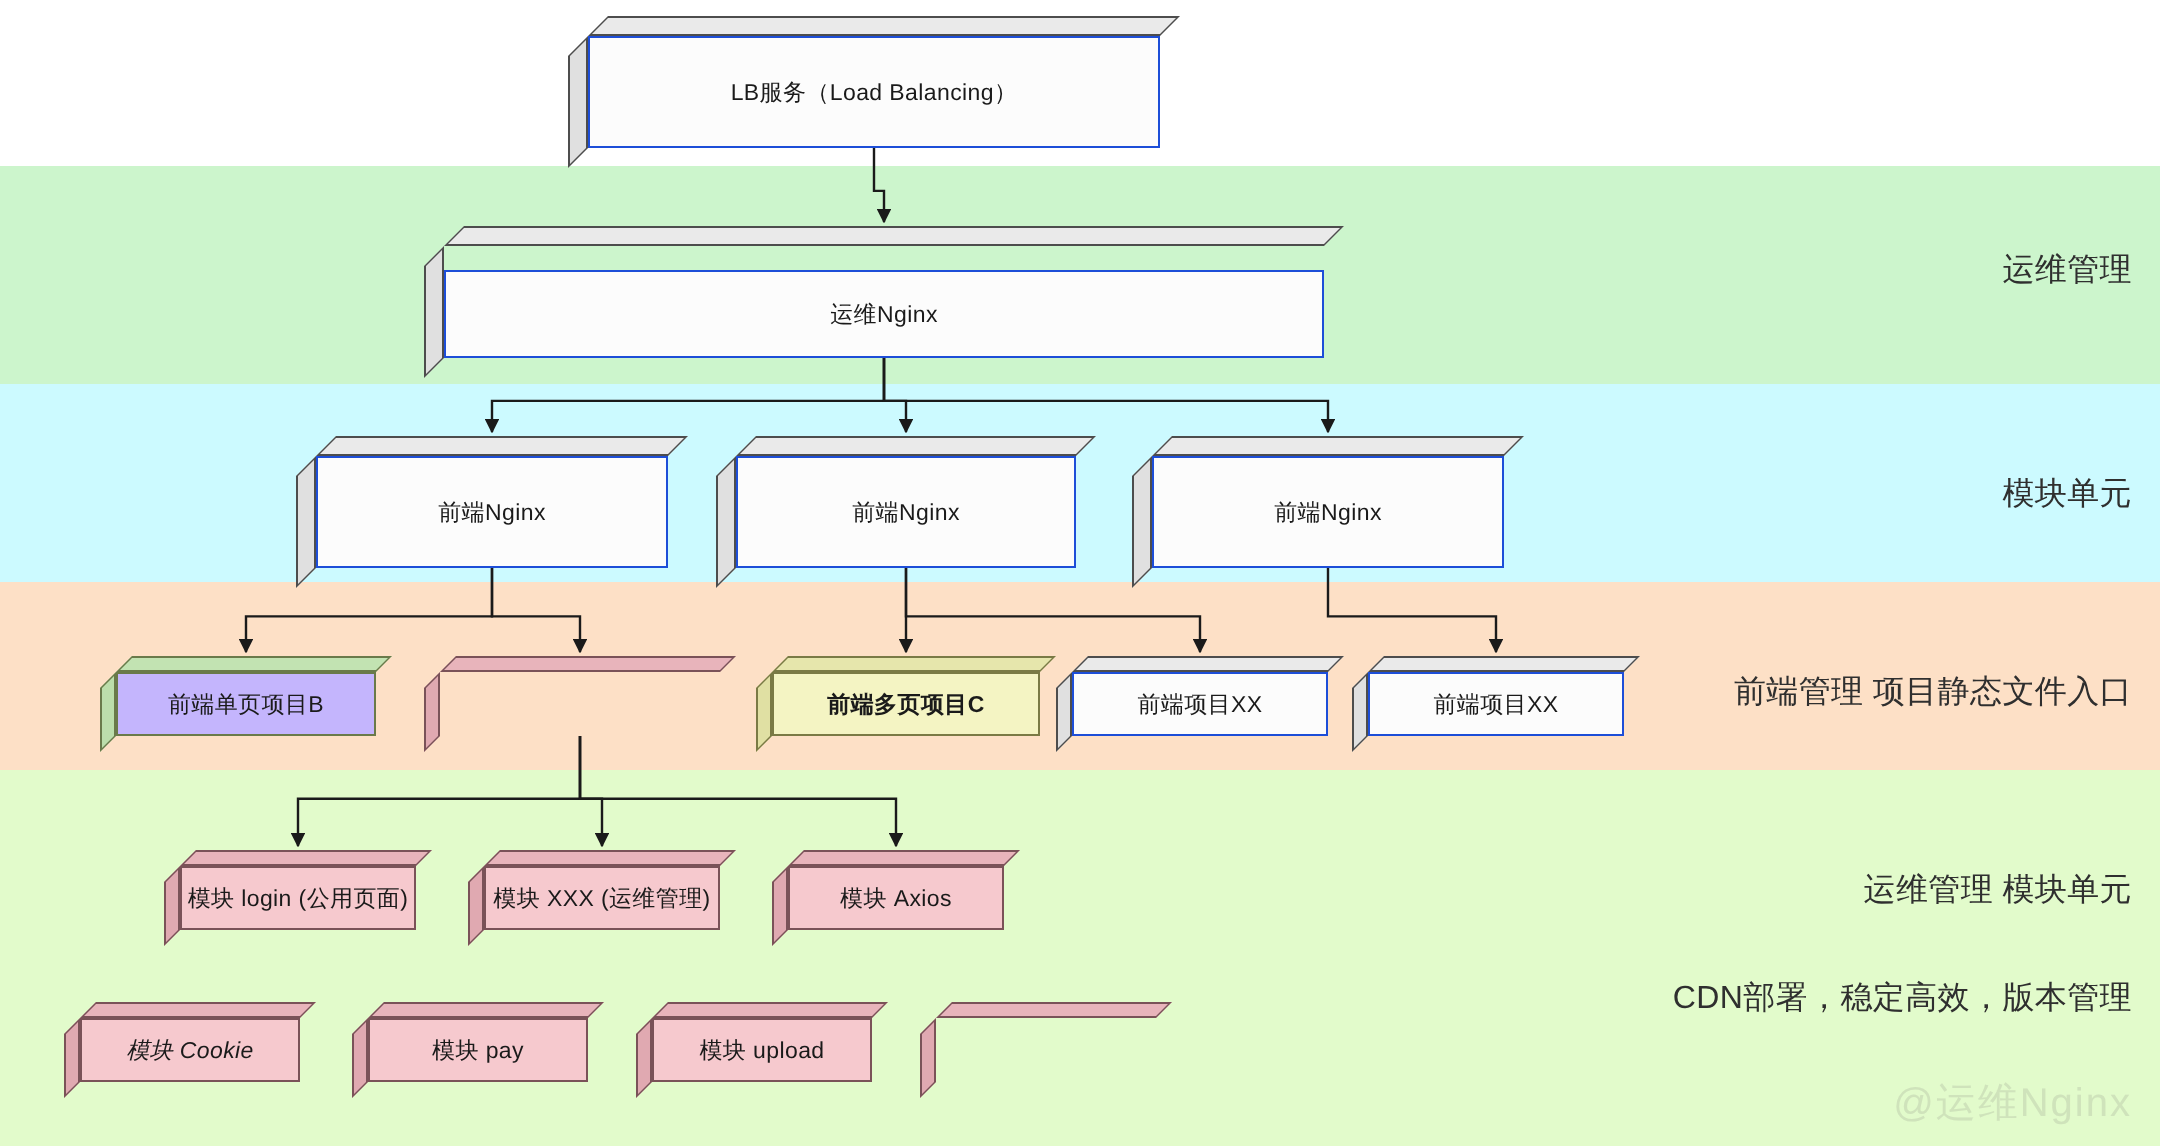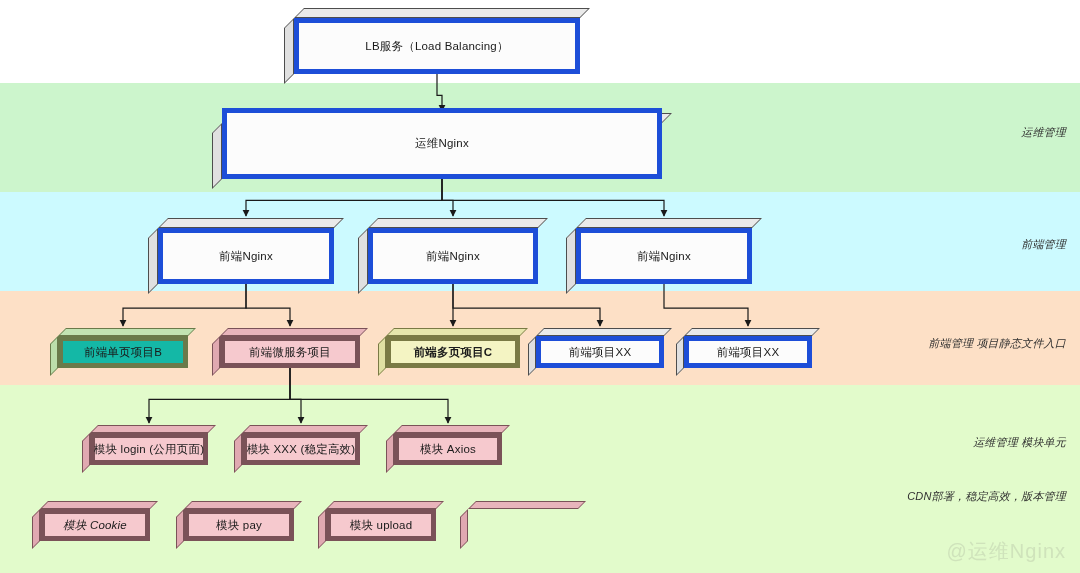--- a/index.html
+++ b/index.html
@@ -6,34 +6,33 @@
   body{font-family:"Liberation Sans","DejaVu Sans",sans-serif;}
   #stage{position:relative;width:1080px;height:573px;overflow:hidden;background:#ffffff;}
 
   .band{position:absolute;left:0;width:1080px;}
   .band-ops{background:#ccf5cc;}
   .band-static{background:#fde0c6;}
   .band-module{background:#e2fbcb;}
 
   .band-label{
     position:absolute;
-    font-size:11px;
+    font-size:16px;
     color:#2f2f2f;
     white-space:nowrap;
     text-align:center;
     letter-spacing:.2px;
-    font-style:italic;
   }
 
   
   .cube{position:absolute;}
   .cube .face{
     position:absolute;
     left:0;right:0;bottom:0;
-    border:5px solid #1d4ed8;
+    border:1px solid #1d4ed8;
     box-sizing:border-box;
     display:flex;align-items:center;justify-content:center;
     font-size:11.5px;
     color:#1a1a1a;
     white-space:nowrap;
     letter-spacing:.2px;
   }
   .cube .top{
     position:absolute;
     top:0;left:0;
@@ -46,21 +45,21 @@
     left:0;bottom:0;
     border:1px solid #4d4d4d;
     box-sizing:border-box;
   }
 
   
   .c-white .face{background:#fcfcfc;}
   .c-white .top{background:#eaeaea;}
   .c-white .side{background:#e0e0e0;}
 
-  .c-green .face{background:#14b8a6;}
+  .c-green .face{background:#c4b5fd;}
   .c-green .top{background:#c2e3b2;}
   .c-green .side{background:#bcdeab;}
   .c-green .face,.c-green .top,.c-green .side{border-color:#6a7a4a;}
 
   .c-pink .face{background:#f6c9ce;}
   .c-pink .top{background:#e8b4bb;}
   .c-pink .side{background:#e0a9b1;}
   .c-pink .face,.c-pink .top,.c-pink .side{border-color:#7a5258;}
 
   .c-yellow .face{background:#f4f4c3;}
@@ -80,21 +79,21 @@
   }
 </style>
 </head>
 <body>
 
 <div id="stage">
   <div id="bands">
       <div class="band band-ops" style="top: 83px; height: 109px; background: rgb(204, 245, 204);"></div>
       <div class="band-label" style="right: 14px; top: 125px;">运维管理</div>
       <div class="band band-frontend" style="top: 192px; height: 99px; background: rgb(204, 250, 255);"></div>
-      <div class="band-label" style="right: 14px; top: 237px;">前端管理</div>
+      <div class="band-label" style="right: 14px; top: 237px;">模块单元</div>
       <div class="band band-static" style="top: 291px; height: 94px; background: rgb(253, 224, 198);"></div>
       <div class="band-label" style="right: 14px; top: 336px;">前端管理 项目静态文件入口</div>
       <div class="band band-module" style="top: 385px; height: 188px; background: rgb(226, 251, 203);"></div>
       <div class="band-label" style="right: 14px; top: 435px;">运维管理 模块单元</div>
       <div class="band-label" style="right: 14px; top: 489px;">CDN部署，稳定高效，版本管理</div>
     </div>
   <svg class="links" id="links" viewBox="0 0 1080 573">
     <defs>
       <marker id="arrow" viewBox="0 0 10 10" refX="9" refY="5" markerWidth="6" markerHeight="6" orient="auto-start-reverse">
         <path d="M 0 0 L 10 5 L 0 10 z" fill="#1a1a1a"></path>
@@ -115,21 +114,21 @@
     </svg>
   <div id="nodes">
       <div class="cube c-white" style="left: 284px; top: 8px; width: 296px; height: 66px;">
         <div class="top" style="left: 10px; width: 286px; height: 10px; transform: skewX(-45deg); transform-origin: left bottom;"></div>
         <div class="side" style="width: 10px; height: 56px; transform: skewY(-45deg); transform-origin: right bottom;"></div>
         <div class="face" style="left: 10px; height: 56px;">LB服务（Load Balancing）</div>
       </div>
       <div class="cube c-white" style="left: 212px; top: 113px; width: 450px; height: 66px;">
         <div class="top" style="left: 10px; width: 440px; height: 10px; transform: skewX(-45deg); transform-origin: left bottom;"></div>
         <div class="side" style="width: 10px; height: 56px; transform: skewY(-45deg); transform-origin: right bottom;"></div>
-        <div class="face" style="left: 10px; height: 71px;">运维Nginx</div>
+        <div class="face" style="left: 10px; height: 44px;">运维Nginx</div>
       </div>
       <div class="cube c-white" style="left: 148px; top: 218px; width: 186px; height: 66px;">
         <div class="top" style="left: 10px; width: 176px; height: 10px; transform: skewX(-45deg); transform-origin: left bottom;"></div>
         <div class="side" style="width: 10px; height: 56px; transform: skewY(-45deg); transform-origin: right bottom;"></div>
         <div class="face" style="left: 10px; height: 56px;">前端Nginx</div>
       </div>
       <div class="cube c-white" style="left: 358px; top: 218px; width: 180px; height: 66px;">
         <div class="top" style="left: 10px; width: 170px; height: 10px; transform: skewX(-45deg); transform-origin: left bottom;"></div>
         <div class="side" style="width: 10px; height: 56px; transform: skewY(-45deg); transform-origin: right bottom;"></div>
         <div class="face" style="left: 10px; height: 56px;">前端Nginx</div>
@@ -140,21 +139,20 @@
         <div class="face" style="left: 10px; height: 56px;">前端Nginx</div>
       </div>
       <div class="cube c-green" style="left: 50px; top: 328px; width: 138px; height: 40px;">
         <div class="top" style="left: 8px; width: 130px; height: 8px; transform: skewX(-45deg); transform-origin: left bottom;"></div>
         <div class="side" style="width: 8px; height: 32px; transform: skewY(-45deg); transform-origin: right bottom;"></div>
         <div class="face" style="left: 8px; height: 32px;">前端单页项目B</div>
       </div>
       <div class="cube c-pink" style="left: 212px; top: 328px; width: 148px; height: 40px;">
         <div class="top" style="left: 8px; width: 140px; height: 8px; transform: skewX(-45deg); transform-origin: left bottom;"></div>
         <div class="side" style="width: 8px; height: 32px; transform: skewY(-45deg); transform-origin: right bottom;"></div>
-        <div class="face" style="left: 8px; height: 32px;">前端微服务项目</div>
       </div>
       <div class="cube c-yellow" style="left: 378px; top: 328px; width: 142px; height: 40px; font-weight: bold;">
         <div class="top" style="left: 8px; width: 134px; height: 8px; transform: skewX(-45deg); transform-origin: left bottom;"></div>
         <div class="side" style="width: 8px; height: 32px; transform: skewY(-45deg); transform-origin: right bottom;"></div>
         <div class="face" style="left: 8px; height: 32px;">前端多页项目C</div>
       </div>
       <div class="cube c-white" style="left: 528px; top: 328px; width: 136px; height: 40px;">
         <div class="top" style="left: 8px; width: 128px; height: 8px; transform: skewX(-45deg); transform-origin: left bottom;"></div>
         <div class="side" style="width: 8px; height: 32px; transform: skewY(-45deg); transform-origin: right bottom;"></div>
         <div class="face" style="left: 8px; height: 32px;">前端项目XX</div>
@@ -165,21 +163,21 @@
         <div class="face" style="left: 8px; height: 32px;">前端项目XX</div>
       </div>
       <div class="cube c-pink" style="left: 82px; top: 425px; width: 126px; height: 40px;">
         <div class="top" style="left: 8px; width: 118px; height: 8px; transform: skewX(-45deg); transform-origin: left bottom;"></div>
         <div class="side" style="width: 8px; height: 32px; transform: skewY(-45deg); transform-origin: right bottom;"></div>
         <div class="face" style="left: 8px; height: 32px;">模块 login (公用页面)</div>
       </div>
       <div class="cube c-pink" style="left: 234px; top: 425px; width: 126px; height: 40px;">
         <div class="top" style="left: 8px; width: 118px; height: 8px; transform: skewX(-45deg); transform-origin: left bottom;"></div>
         <div class="side" style="width: 8px; height: 32px; transform: skewY(-45deg); transform-origin: right bottom;"></div>
-        <div class="face" style="left: 8px; height: 32px;">模块 XXX (稳定高效)</div>
+        <div class="face" style="left: 8px; height: 32px;">模块 XXX (运维管理)</div>
       </div>
       <div class="cube c-pink" style="left: 386px; top: 425px; width: 116px; height: 40px;">
         <div class="top" style="left: 8px; width: 108px; height: 8px; transform: skewX(-45deg); transform-origin: left bottom;"></div>
         <div class="side" style="width: 8px; height: 32px; transform: skewY(-45deg); transform-origin: right bottom;"></div>
         <div class="face" style="left: 8px; height: 32px;">模块 Axios</div>
       </div>
       <div class="cube c-pink" style="left: 32px; top: 501px; width: 118px; height: 40px;">
         <div class="top" style="left: 8px; width: 110px; height: 8px; transform: skewX(-45deg); transform-origin: left bottom;"></div>
         <div class="side" style="width: 8px; height: 32px; transform: skewY(-45deg); transform-origin: right bottom;"></div>
         <div class="face" style="left: 8px; height: 32px; font-style: italic;">模块 Cookie</div>

